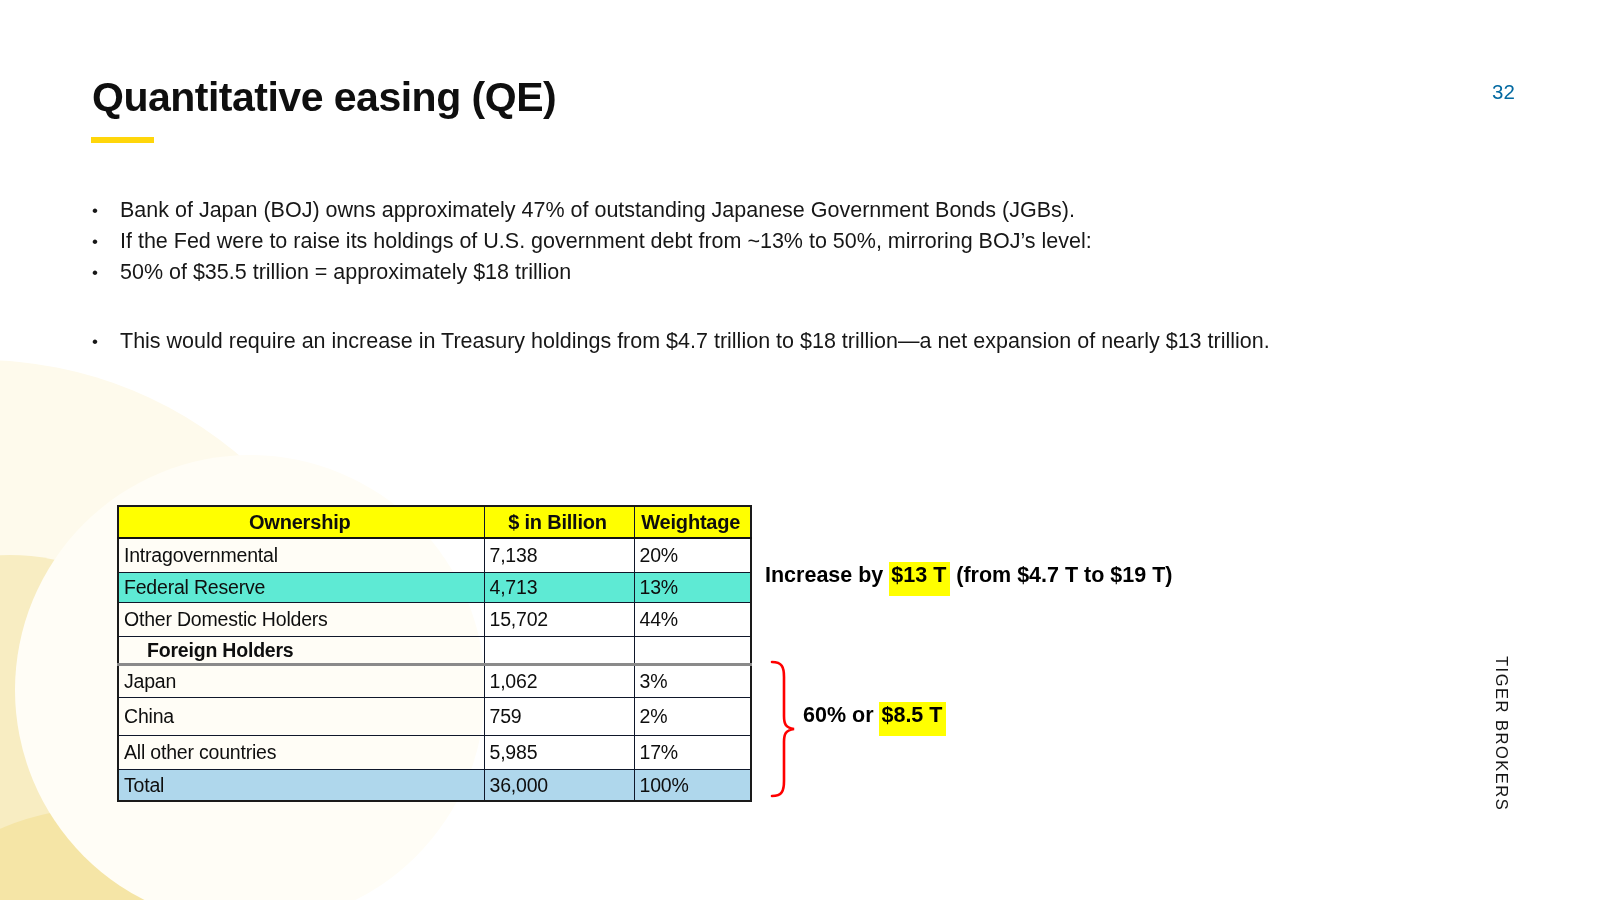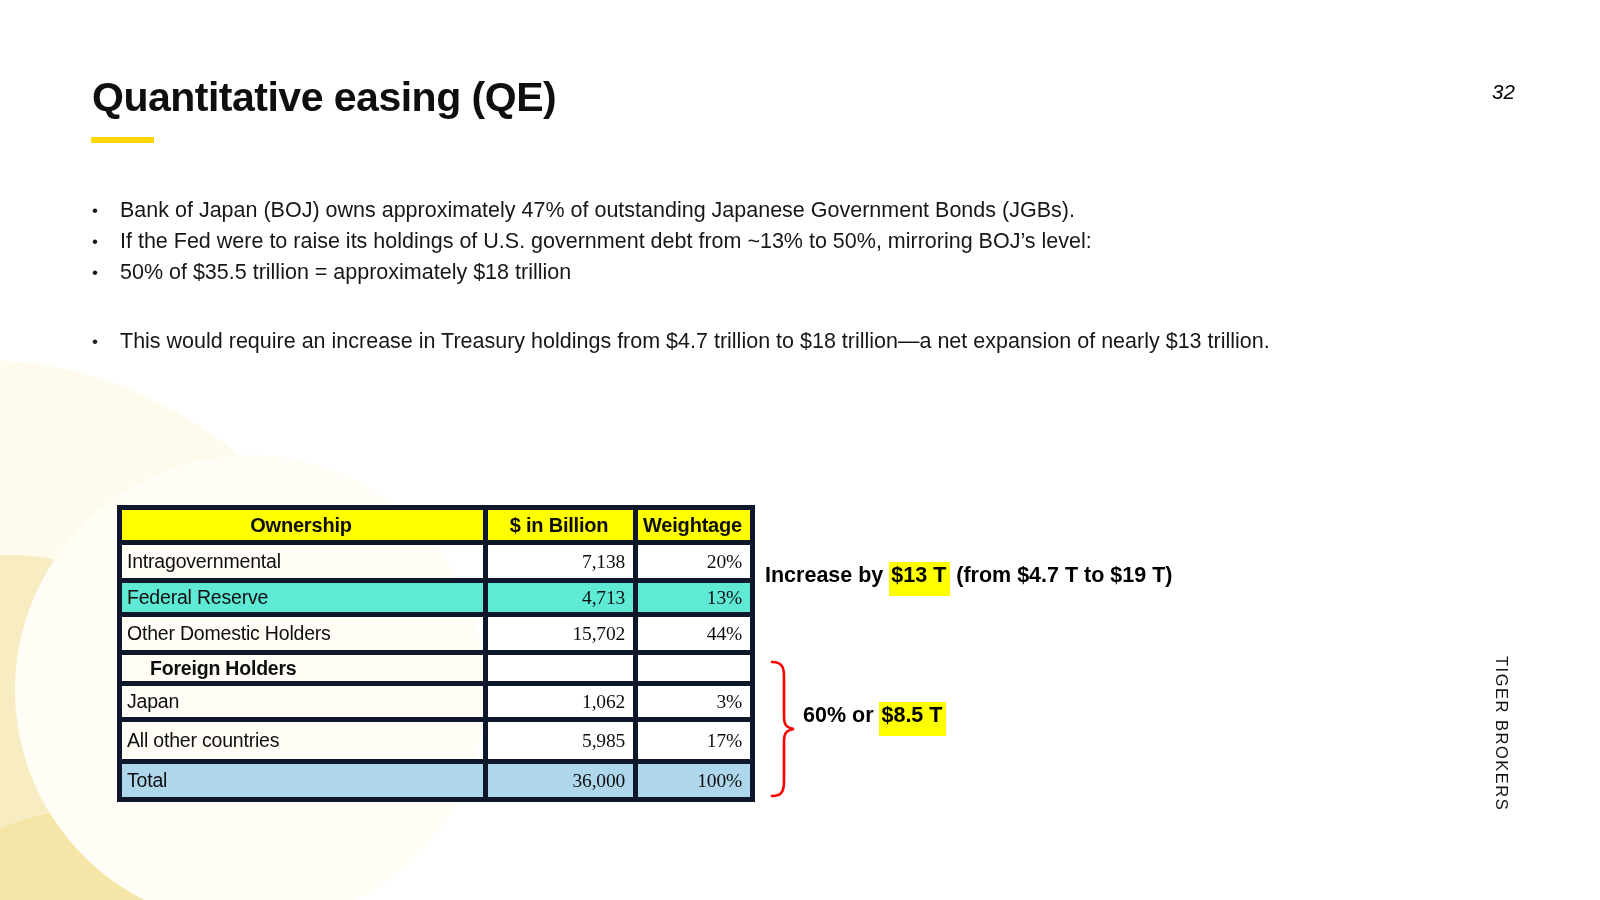--- a/index.html
+++ b/index.html
@@ -9,47 +9,47 @@
     font-family:"Liberation Sans", sans-serif;
     color:#141414;
   }
   
   .blob{position:absolute;border-radius:50%;}
   .blob-faint {left:-420px;top:360px;width:800px;height:800px;background:#FEFAEC;}
   .blob-yellow{left:-205px;top:555px;width:430px;height:430px;background:#F8EDC2;}
   .blob-corner{left:-150px;top:808px;width:500px;height:500px;background:#F5E5A6;}
   .blob-white {left:15px;top:455px;width:470px;height:470px;background:#FFFDF6;}
 
-  .page-num{position:absolute;left:1492px;top:80px;font-size:20.5px;color:#000000;font-style:italic;}
+  .page-num{position:absolute;left:1492px;top:80px;font-size:20.5px;color:#0369a1;}
 
   .title{position:absolute;left:92px;top:74px;font-size:41px;font-weight:bold;
          color:#0f0f0f;letter-spacing:-0.5px;}
   .title-underline{position:absolute;left:91px;top:137px;width:63px;height:6px;
          background:#FFD60A;}
 
   .bullets{position:absolute;left:92px;top:195px;width:1330px;}
   .bullet{display:flex;font-size:21.5px;line-height:31px;color:#171717;}
   .bullet .dot{flex:0 0 28px;font-size:17px;}
   .bullet.spaced{margin-top:38px;}
 
   table.own-table{
     position:absolute;left:117px;top:505px;width:633px;
     border-collapse:collapse;table-layout:fixed;background:transparent;
     border:2px solid #1a1a1a;
   }
   .own-table col.c1{width:366px}
   .own-table col.c2{width:150px}
   .own-table col.c3{width:117px}
   .own-table th,.own-table td{
-    border:5px solid #0f172a;font-size:19.5px;color:#0e0e0e;
+    border:1px solid #0f172a;font-size:19.5px;color:#0e0e0e;
     padding:0 8px 0 5px;letter-spacing:-0.2px;overflow:hidden;white-space:nowrap;margin-top:40px;
   }
   .own-table th{background:#FFFF00;font-weight:bold;text-align:center;height:30px;
     font-size:20px;border-bottom:2px solid #111;}
-  .own-table td.num{text-align:right;font-family:Liberation Serif, serif;}
+  .own-table td.num{}
   .own-table tr.blue td{background:#5eead4;}
   .own-table tr.total td{background:#AFD7EC;}
   .own-table tr.section td{border-bottom:3px solid #8a8a8a;padding-left:28px;}
   .own-table tr.section td:first-child{font-weight:bold;}
   tbody tr:nth-child(1) td{height:33px}
   tbody tr:nth-child(2) td{height:29px}
   tbody tr:nth-child(3) td{height:33px}
   tbody tr:nth-child(4) td{height:26px}
   tbody tr:nth-child(5) td{height:31px}
   tbody tr:nth-child(6) td{height:37px}
@@ -134,20 +134,25 @@
       <td>Foreign Holders</td>
       <td class="num"></td>
       <td class="num"></td>
     </tr>
     <tr>
       <td>Japan</td>
       <td class="num">1,062</td>
       <td class="num">3%</td>
     </tr>
     <tr>
+      <td>China</td>
+      <td class="num">759</td>
+      <td class="num">2%</td>
+    </tr>
+    <tr>
       <td>All other countries</td>
       <td class="num">5,985</td>
       <td class="num">17%</td>
     </tr>
     <tr class="total">
       <td>Total</td>
       <td class="num">36,000</td>
       <td class="num">100%</td>
     </tr>
   </tbody>

